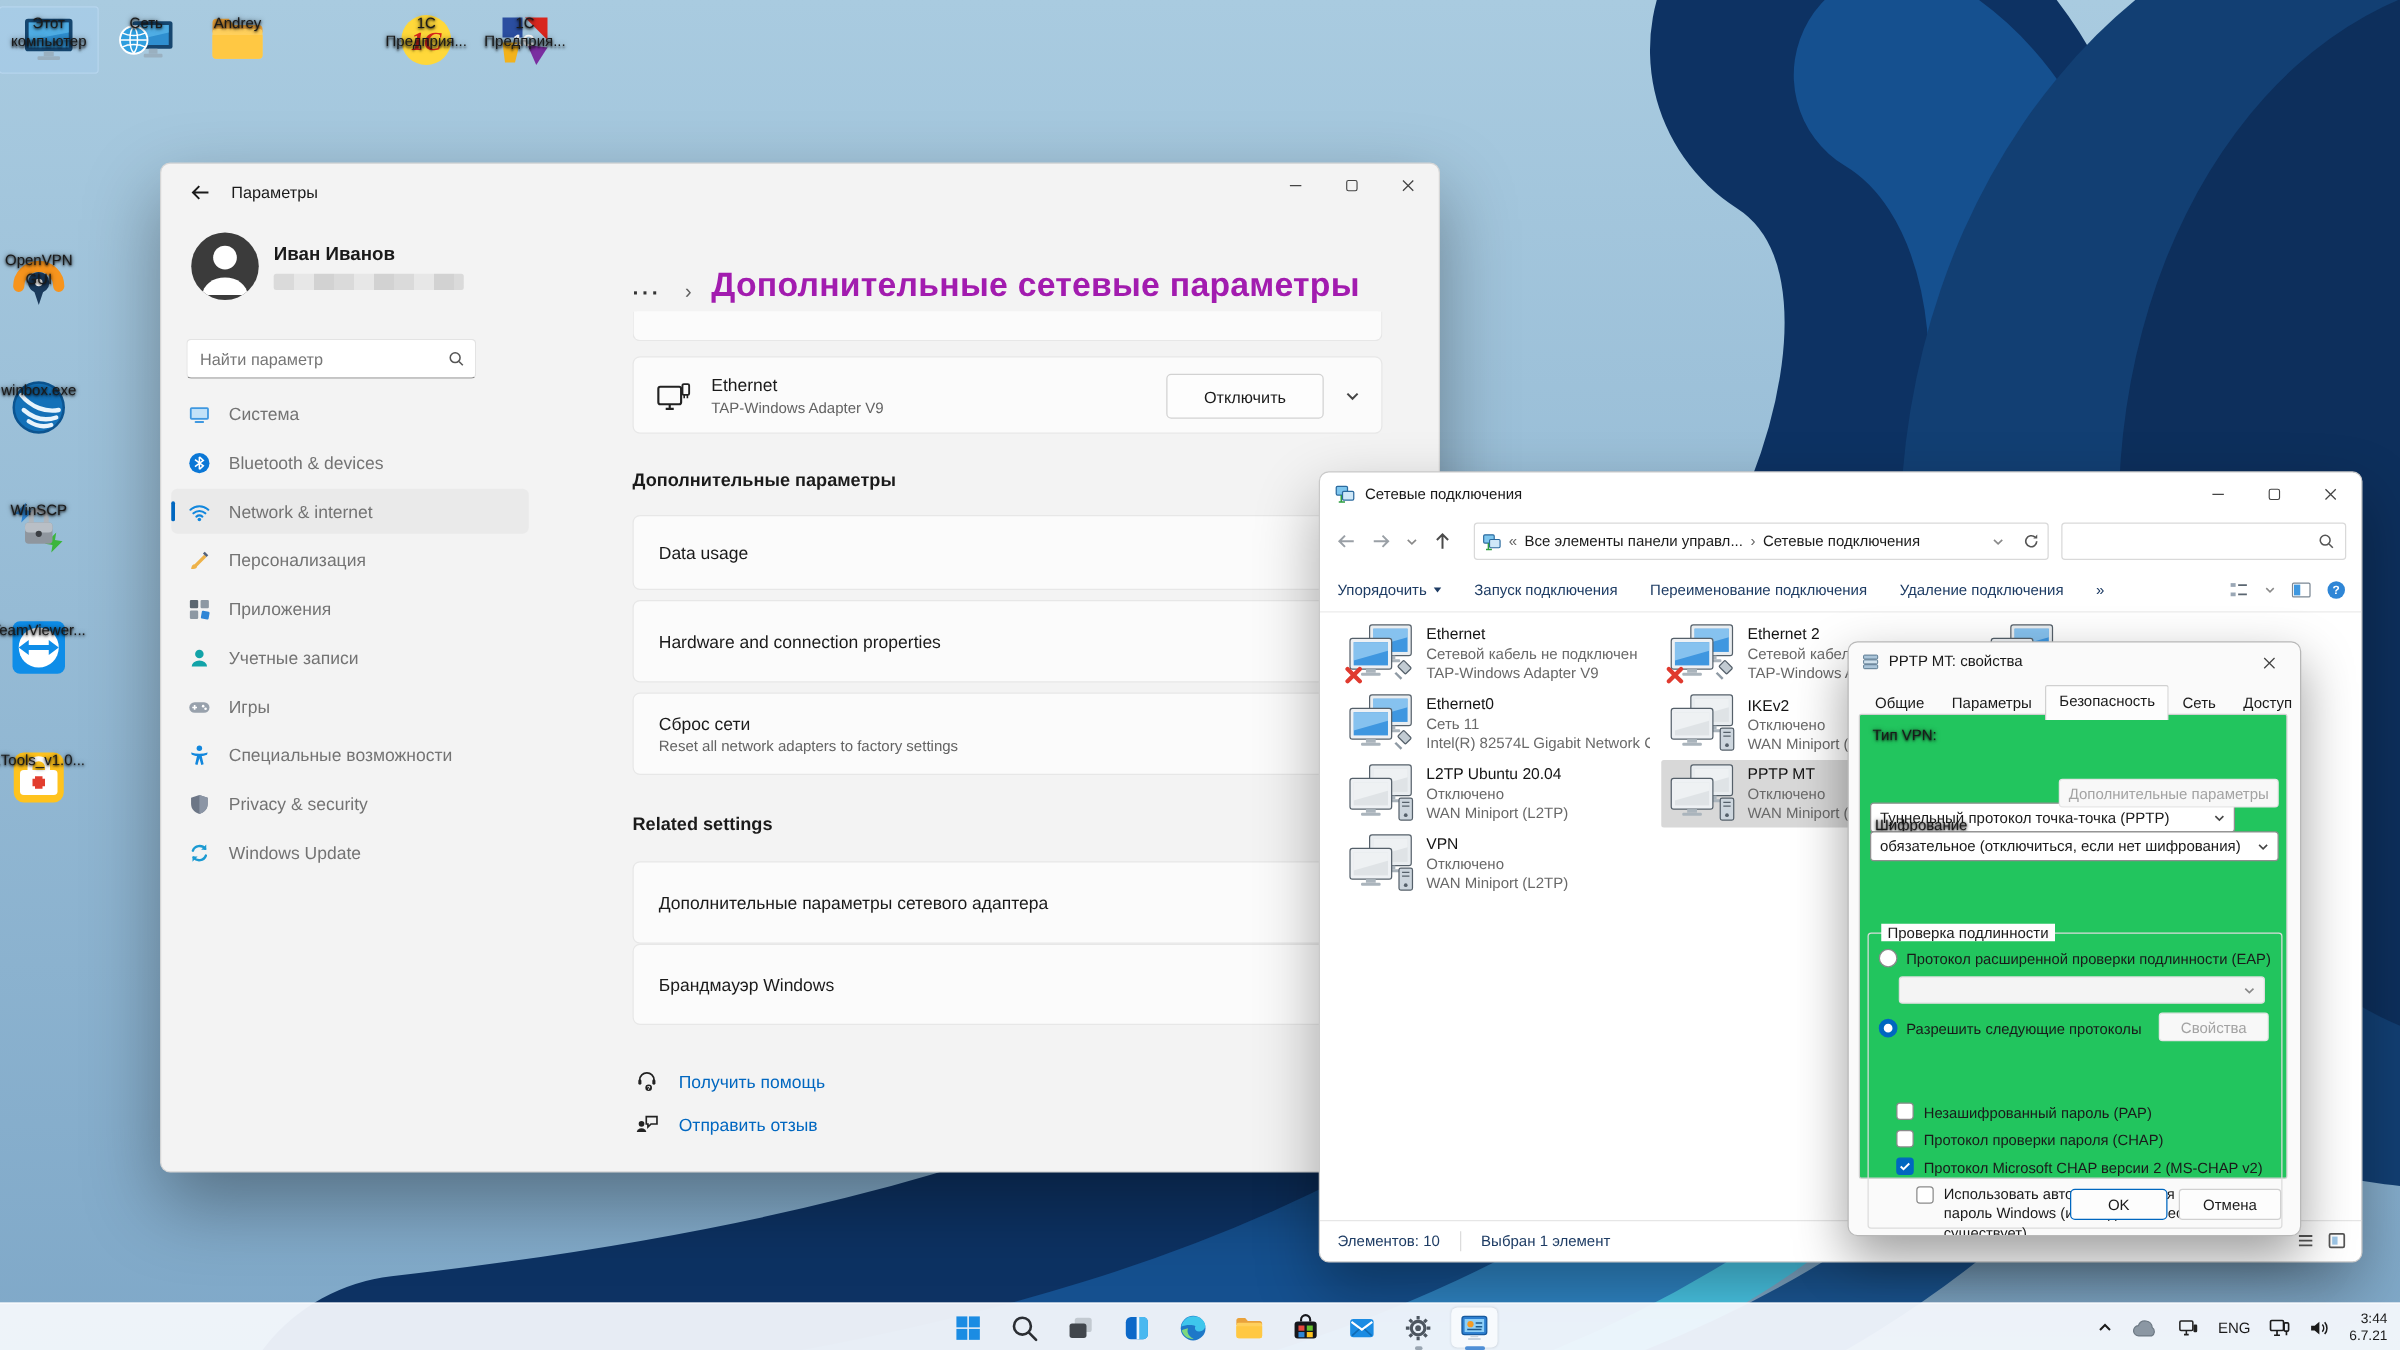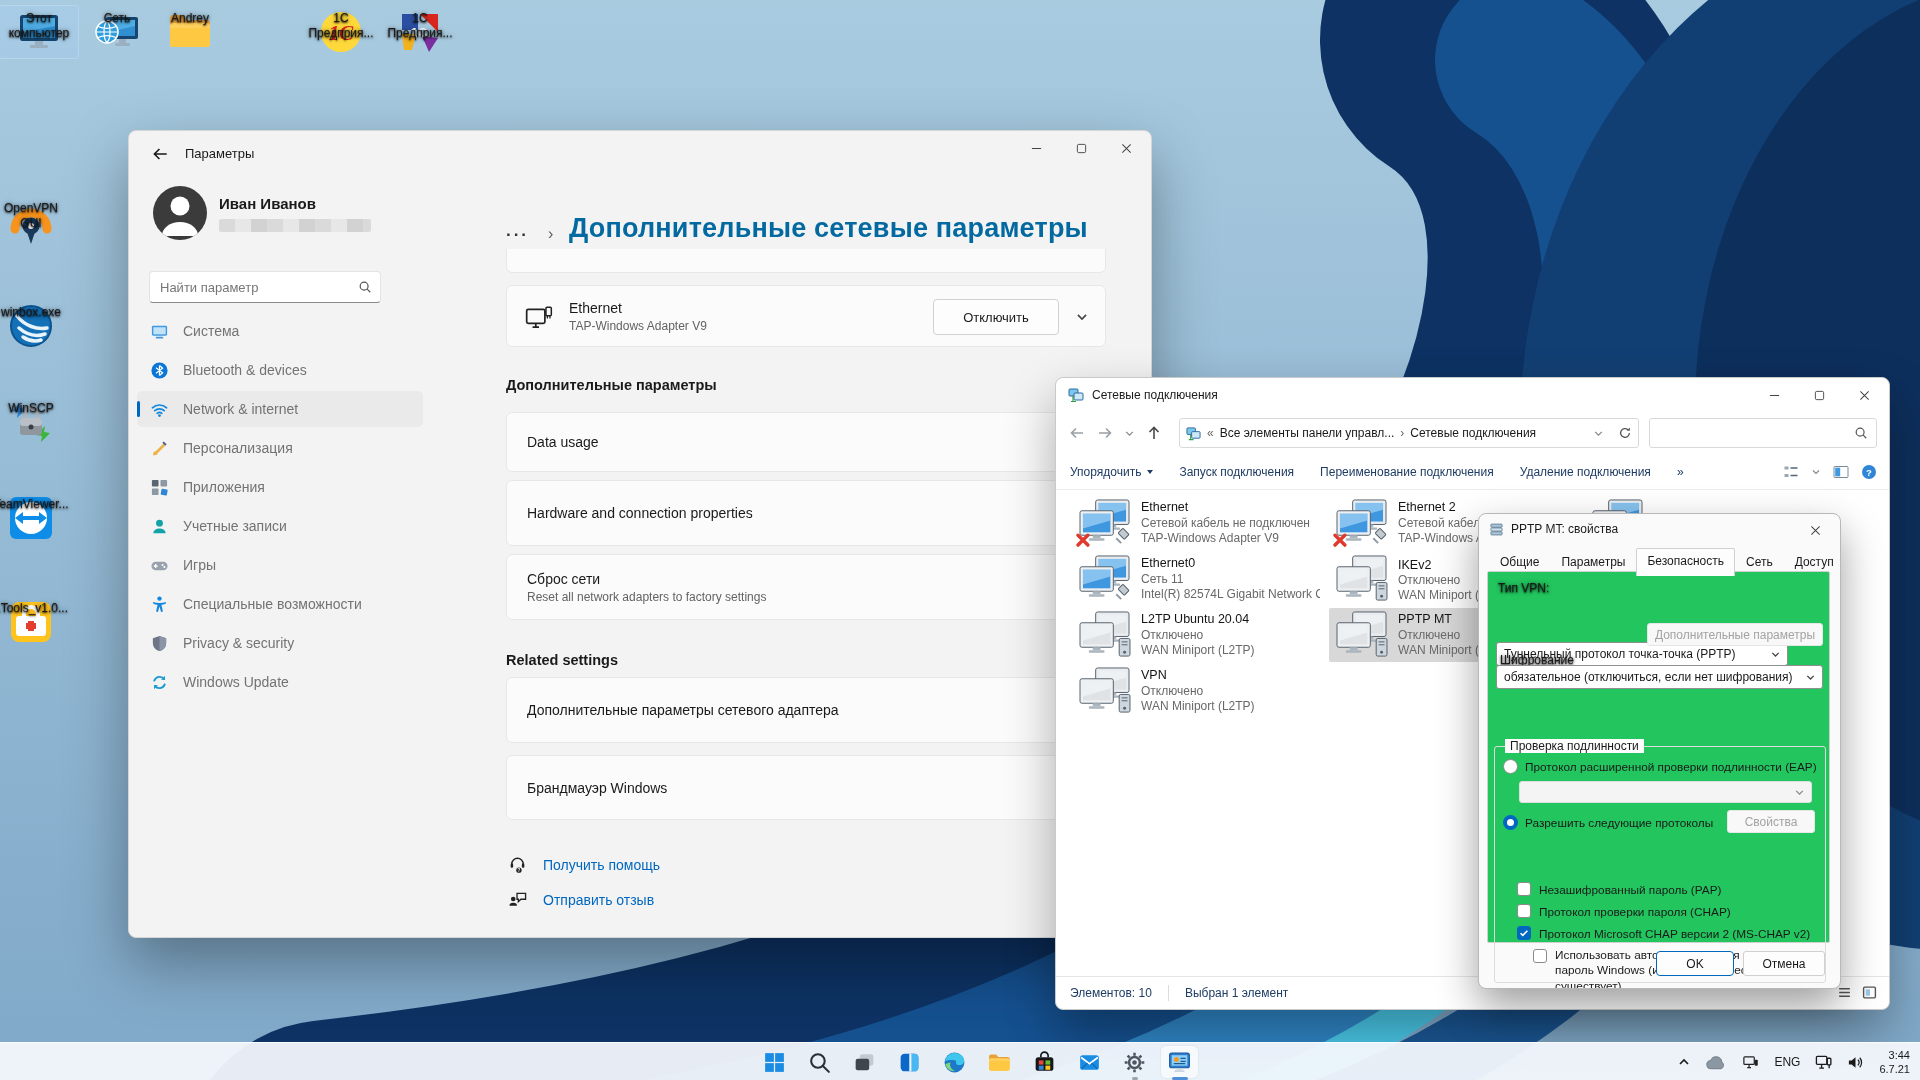--- a/index.html
+++ b/index.html
@@ -35,21 +35,21 @@
   .s-search input::placeholder{color:#767676;}
   .s-search .mg{width:14px;height:14px;flex:none;}
   #snav{left:8px;top:182px;width:286px;}
   .nav-it{position:relative;display:flex;align-items:center;gap:14px;height:36px;margin-bottom:3px;
           padding-left:13px;border-radius:5px;font-size:14px;color:#737373;cursor:default;}
   .nav-it .nic{width:19px;height:19px;flex:none;}
   .nav-it.sel{background:#eaeaea;}
   .nav-it.sel::before{content:"";position:absolute;left:0;top:10px;width:3px;height:16px;border-radius:3px;background:#0067c0;}
   .bc-dots{left:377px;top:94px;font-size:17px;color:#333;letter-spacing:2px;font-weight:700;}
   .bc-sep{left:419px;top:94px;font-size:16px;color:#606060;}
-  .page-title{left:440px;top:82px;font-size:27px;font-weight:600;color:#0369a1;letter-spacing:.2px;}
+  .page-title{left:440px;top:82px;font-size:27px;font-weight:600;color:#a21caf;letter-spacing:.2px;}
   .scard{position:absolute;left:377px;width:600px;background:#fbfbfb;border:1px solid #e7e7e7;border-radius:6px;
          display:flex;flex-direction:column;justify-content:center;padding-left:20px;box-sizing:border-box;}
   .scard .ct{font-size:14px;color:#1a1a1a;}
   .scard .cs{font-size:12px;color:#636363;margin-top:3px;}
   #sliver{left:377px;top:118px;width:600px;height:24px;background:#fbfbfb;border:1px solid #e7e7e7;border-top:none;
           border-radius:0 0 6px 6px;box-sizing:border-box;}
   #ethcard{top:154px;height:62px;padding-left:62px;}
   #ethcard .eic{position:absolute;left:17px;top:17px;width:30px;height:30px;}
   #ethcard .btn-dis{position:absolute;right:46px;top:13px;width:126px;height:36px;}
   #ethcard .chv{position:absolute;right:16px;top:24px;width:14px;height:14px;}
@@ -460,21 +460,21 @@
 <div class="scard" style="top: 281px; height: 60px;">
       <span class="ct">Data usage</span>
     </div>
     <div class="scard" style="top: 349px; height: 66px;">
       <span class="ct">Hardware and connection properties</span>
     </div>
     <div class="scard" style="top: 423px; height: 66px;">
       <span class="ct">Сброс сети</span>
       <span class="cs">Reset all network adapters to factory settings</span>
     </div>
-    <div class="scard" style="top: 546px; height: 66px;">
+    <div class="scard" style="top: 558px; height: 66px;">
       <span class="ct">Дополнительные параметры сетевого адаптера</span>
     </div>
     <div class="scard" style="top: 624px; height: 65px;">
       <span class="ct">Брандмауэр Windows</span>
     </div>
     <div class="flink" style="top: 724px;">
       <span class="fic">
         <svg viewBox="0 0 20 20">
           <path d="M4 9.5a6 6 0 0 1 12 0" stroke="#222" stroke-width="1.5" fill="none"></path>
           <rect x="2.8" y="9" width="2.6" height="4.5" rx="1.2" fill="#222"></rect>

